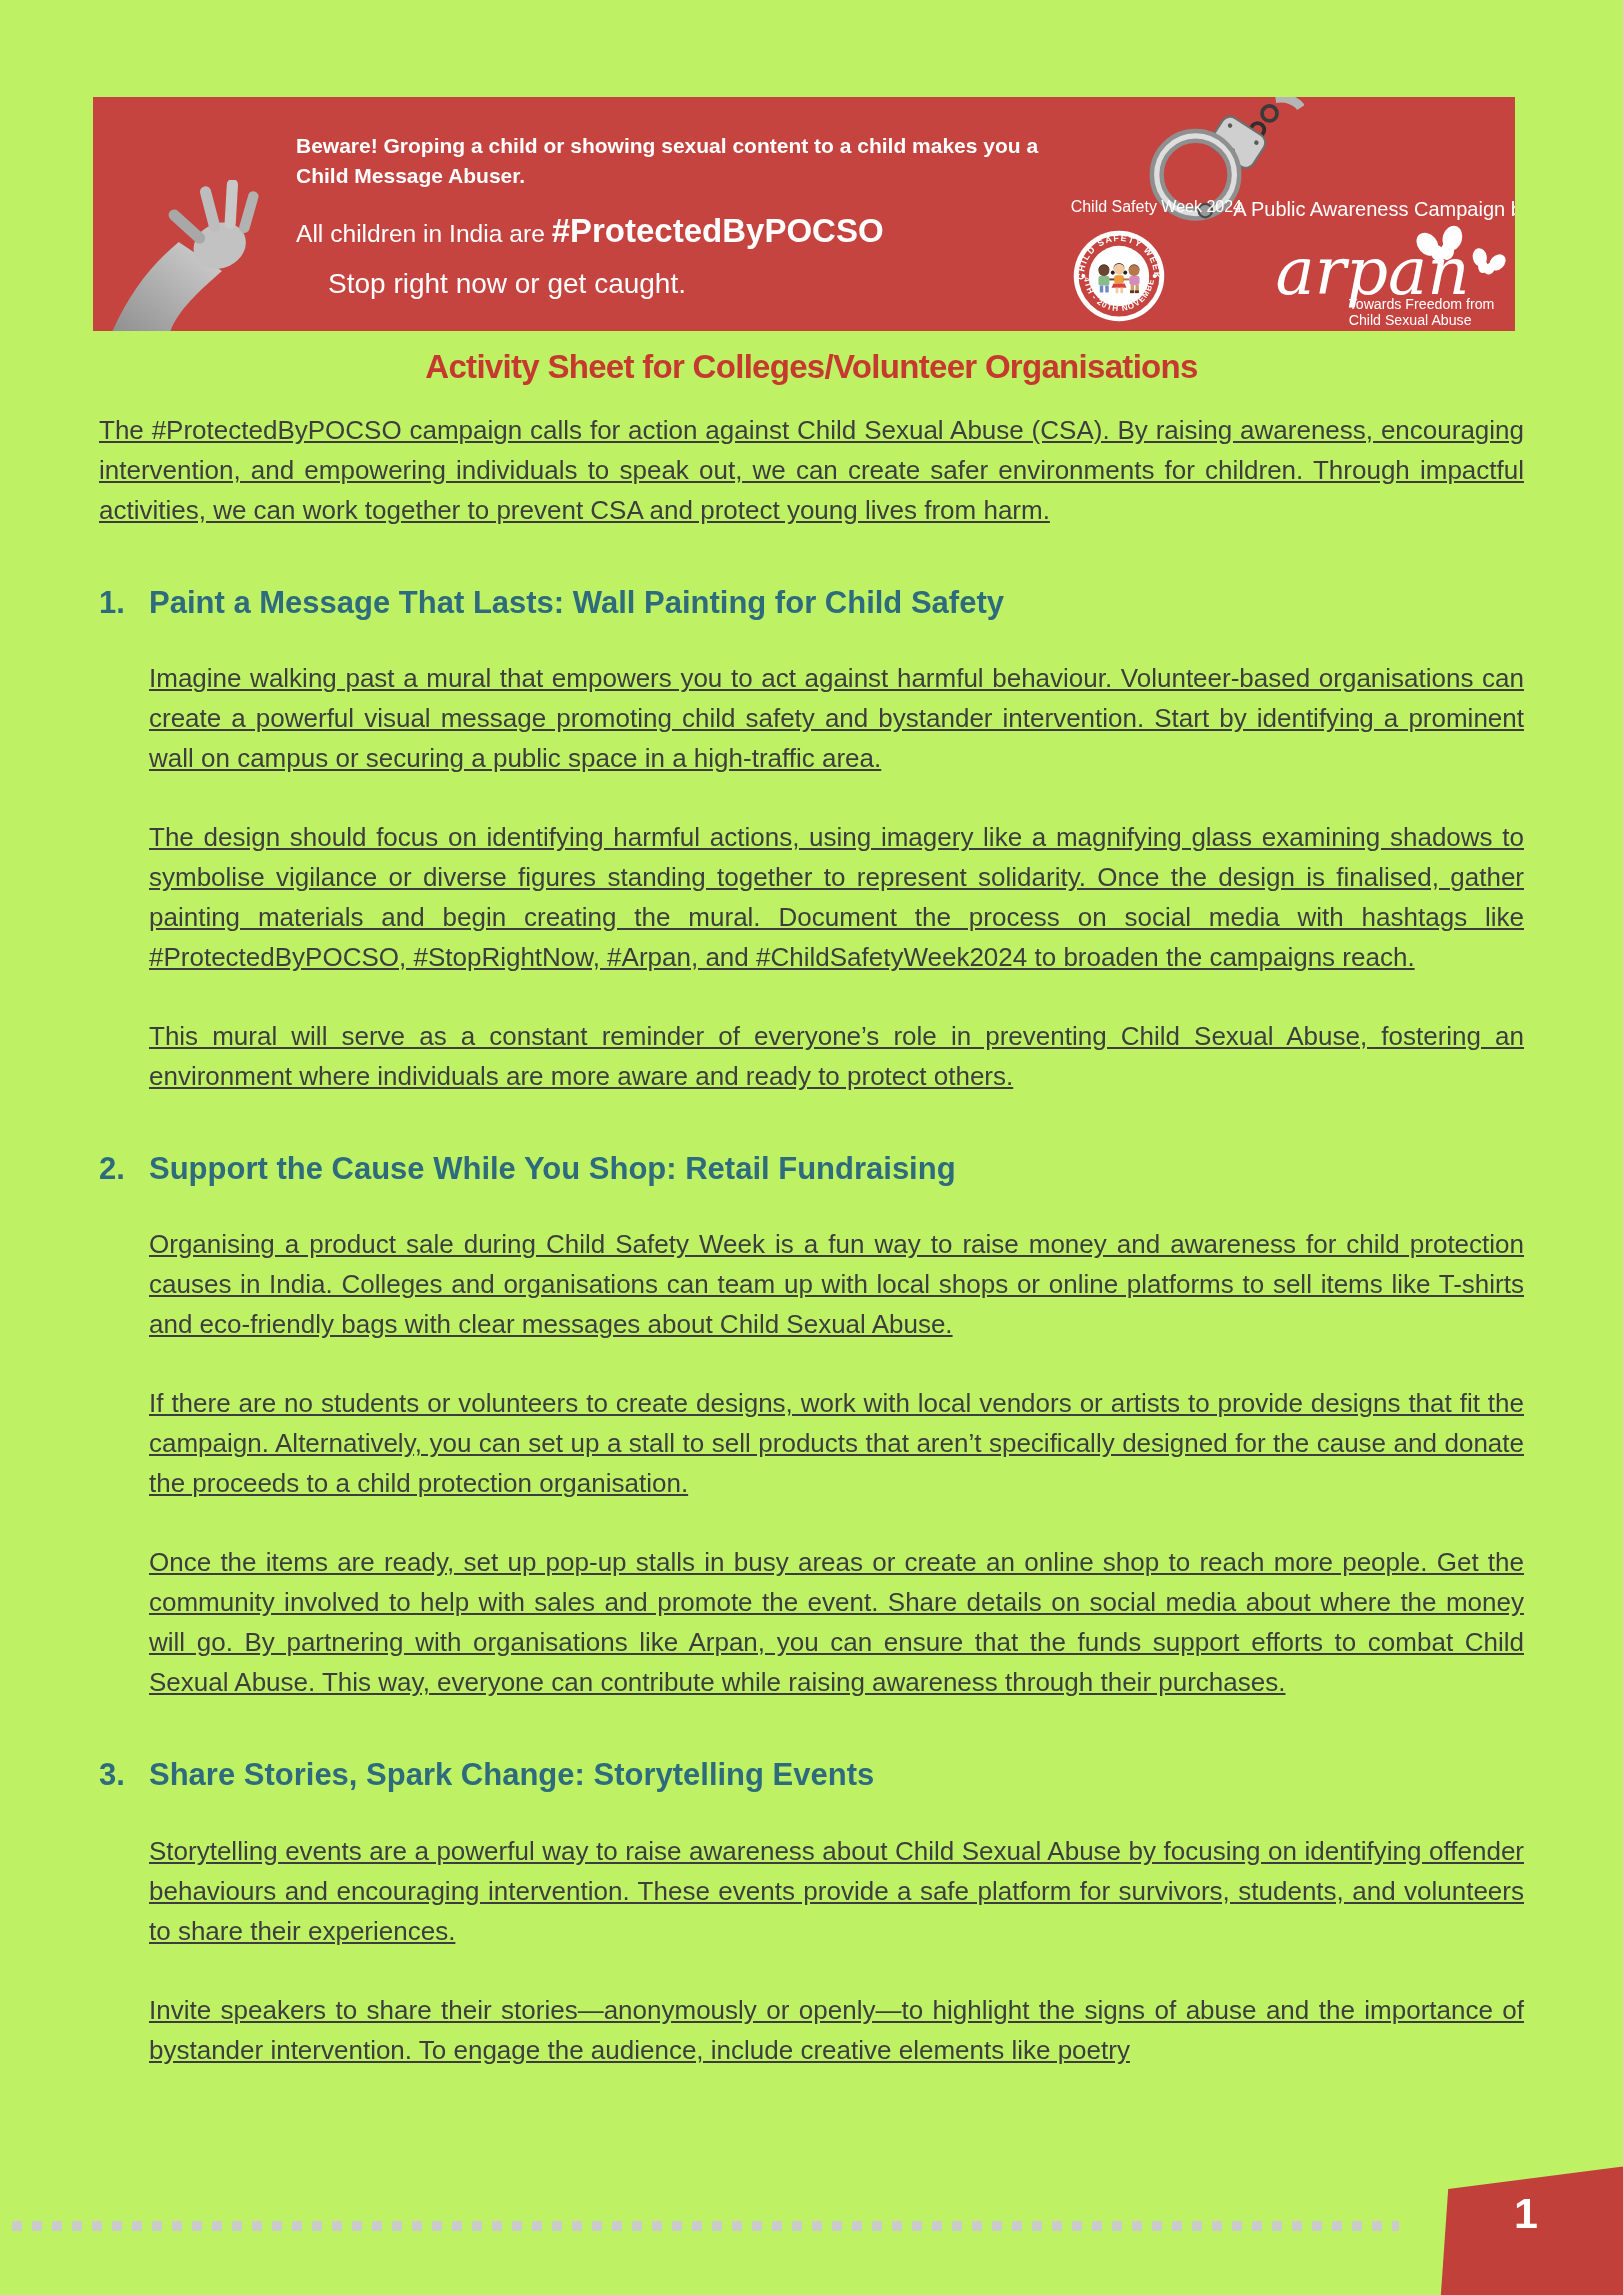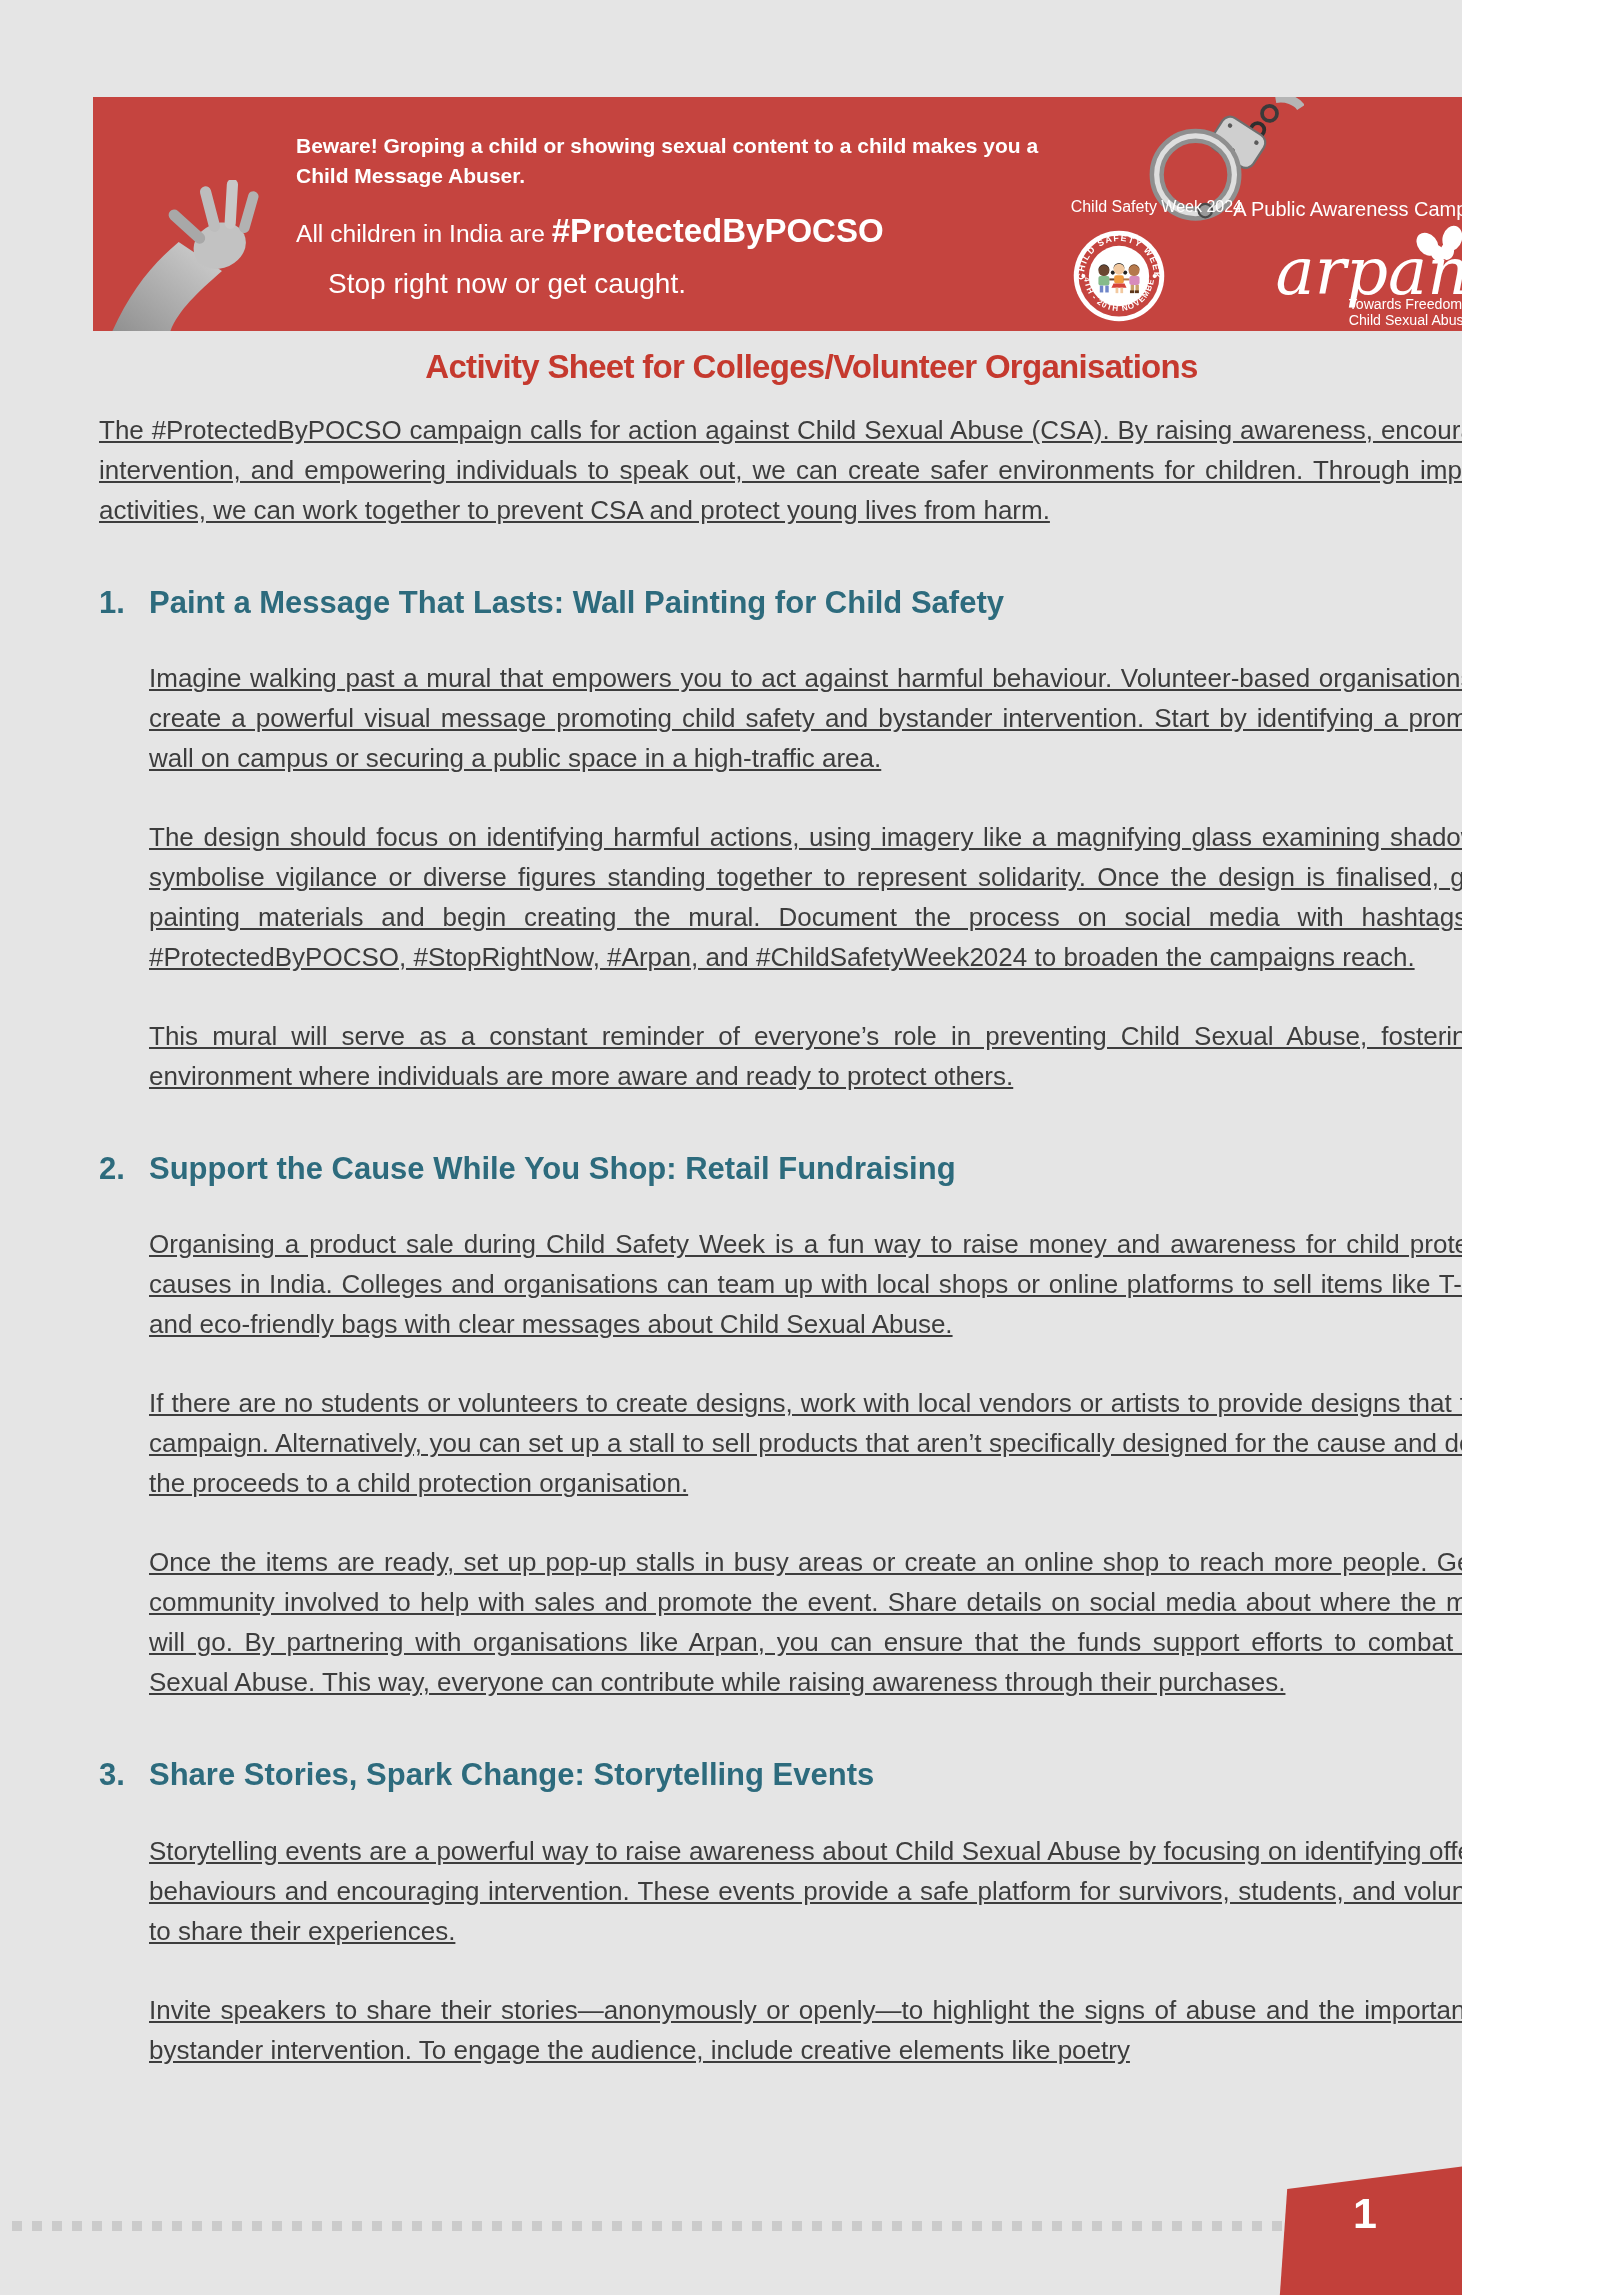--- a/index.html
+++ b/index.html
@@ -1,17 +1,17 @@
 <!DOCTYPE html>
 <html style="font-size:12px"><head>
 <meta charset="utf-8">
 <style>
   html,body { margin:0; padding:0; background:#ffffff; }
   .page {
-    position:relative; width:1462px; height:2295px; background:#e5e5e5;
+    position:relative; width:1623px; height:2295px; background:#bef264;
     font-family:"Liberation Sans", sans-serif; overflow:hidden;
   }
 
   
   .banner {
     position:absolute; left:93px; top:97px; width:1422px; height:234px;
     background:#c5443f; overflow:hidden;
   }
   .hand-svg { position:absolute; left:11.2px; bottom:-1.5px; }
   .cuffs-svg { position:absolute; left:1024px; top:0; }

